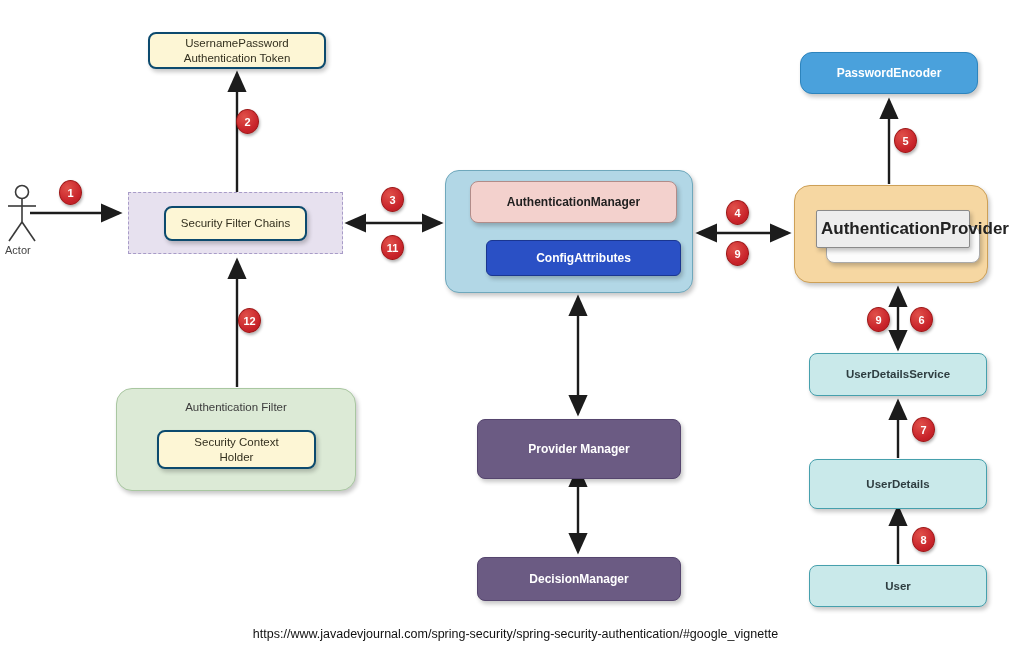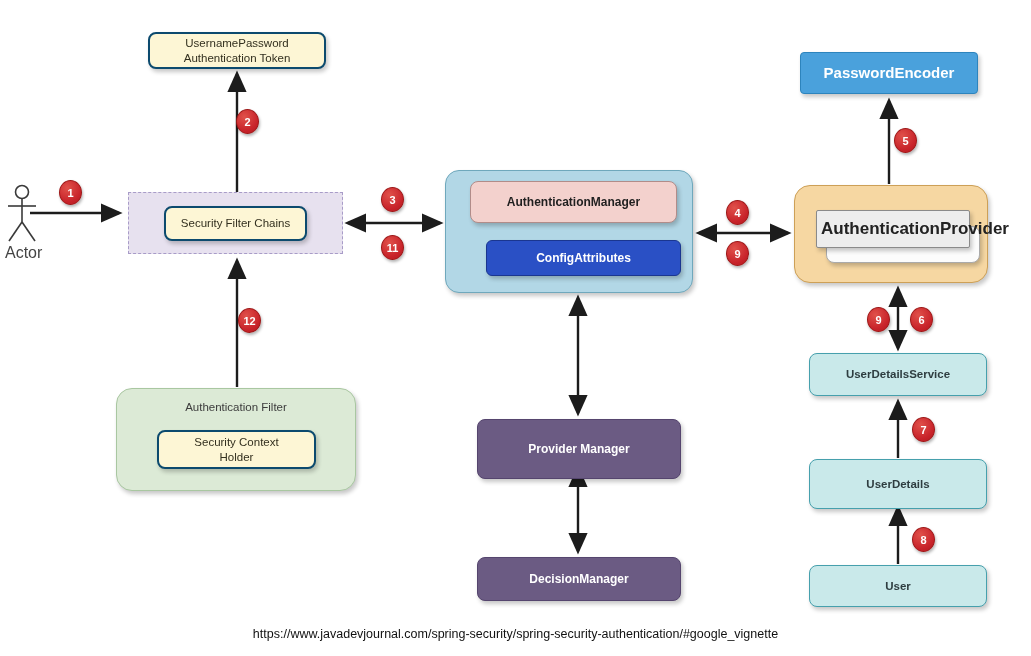--- a/index.html
+++ b/index.html
@@ -31,22 +31,22 @@
   }
   .pink{
     background:#f3d1cd;border:1px solid #b18c89;border-radius:8px;
     color:#1f1f1f;font-weight:700;font-size:12px;
   }
   .royal{
     background:#2a50c5;border:1px solid #1a3690;border-radius:6px;
     color:#ffffff;font-weight:700;font-size:12px;margin-left:9px;
   }
   .sky{
-    background:#4aa1dc;border:1px solid #2d84bd;border-radius:4px;
-    color:#ffffff;font-weight:700;font-size:15px;
+    background:#4aa1dc;border:1px solid #2d84bd;border-radius:12px;
+    color:#ffffff;font-weight:700;font-size:12px;
   }
   .orange-container{
     background:#f6d7a2;border:1.5px solid #cda057;border-radius:16px;
   }
   .whitebox-back{
     background:#fcfcfc;border:1px solid #aaaaaa;border-radius:8px;
   }
   .whitebox-front{
     background:#ededed;border:1px solid #8a8a8a;border-radius:2px;
     color:#222222;font-weight:600;font-size:17px;padding-left:44px;
@@ -71,21 +71,21 @@
     width:23px;height:25px;border-radius:50%;
     background:radial-gradient(circle at 35% 30%, #e0514a 0%, #c8232a 65%, #b01a1f 100%);
     border:1px solid #9c1616;
     color:#ffffff;font-weight:700;font-size:11px;
     display:flex;align-items:center;justify-content:center;
     box-shadow:1px 2px 3px rgba(0,0,0,0.3);
     box-sizing:border-box;
   }
   .actor-label{
     position:absolute;left:5px;top:244px;
-    font-size:16px;color:#444444;
+    font-size:11px;color:#444444;
   }
   .source-url{
     position:absolute;left:0;right:0;top:627px;
     text-align:center;font-size:12.5px;color:#111111;
   }
   svg.layer{position:absolute;left:0;top:0;pointer-events:none;}
 </style>
 </head>
 <body>
 

